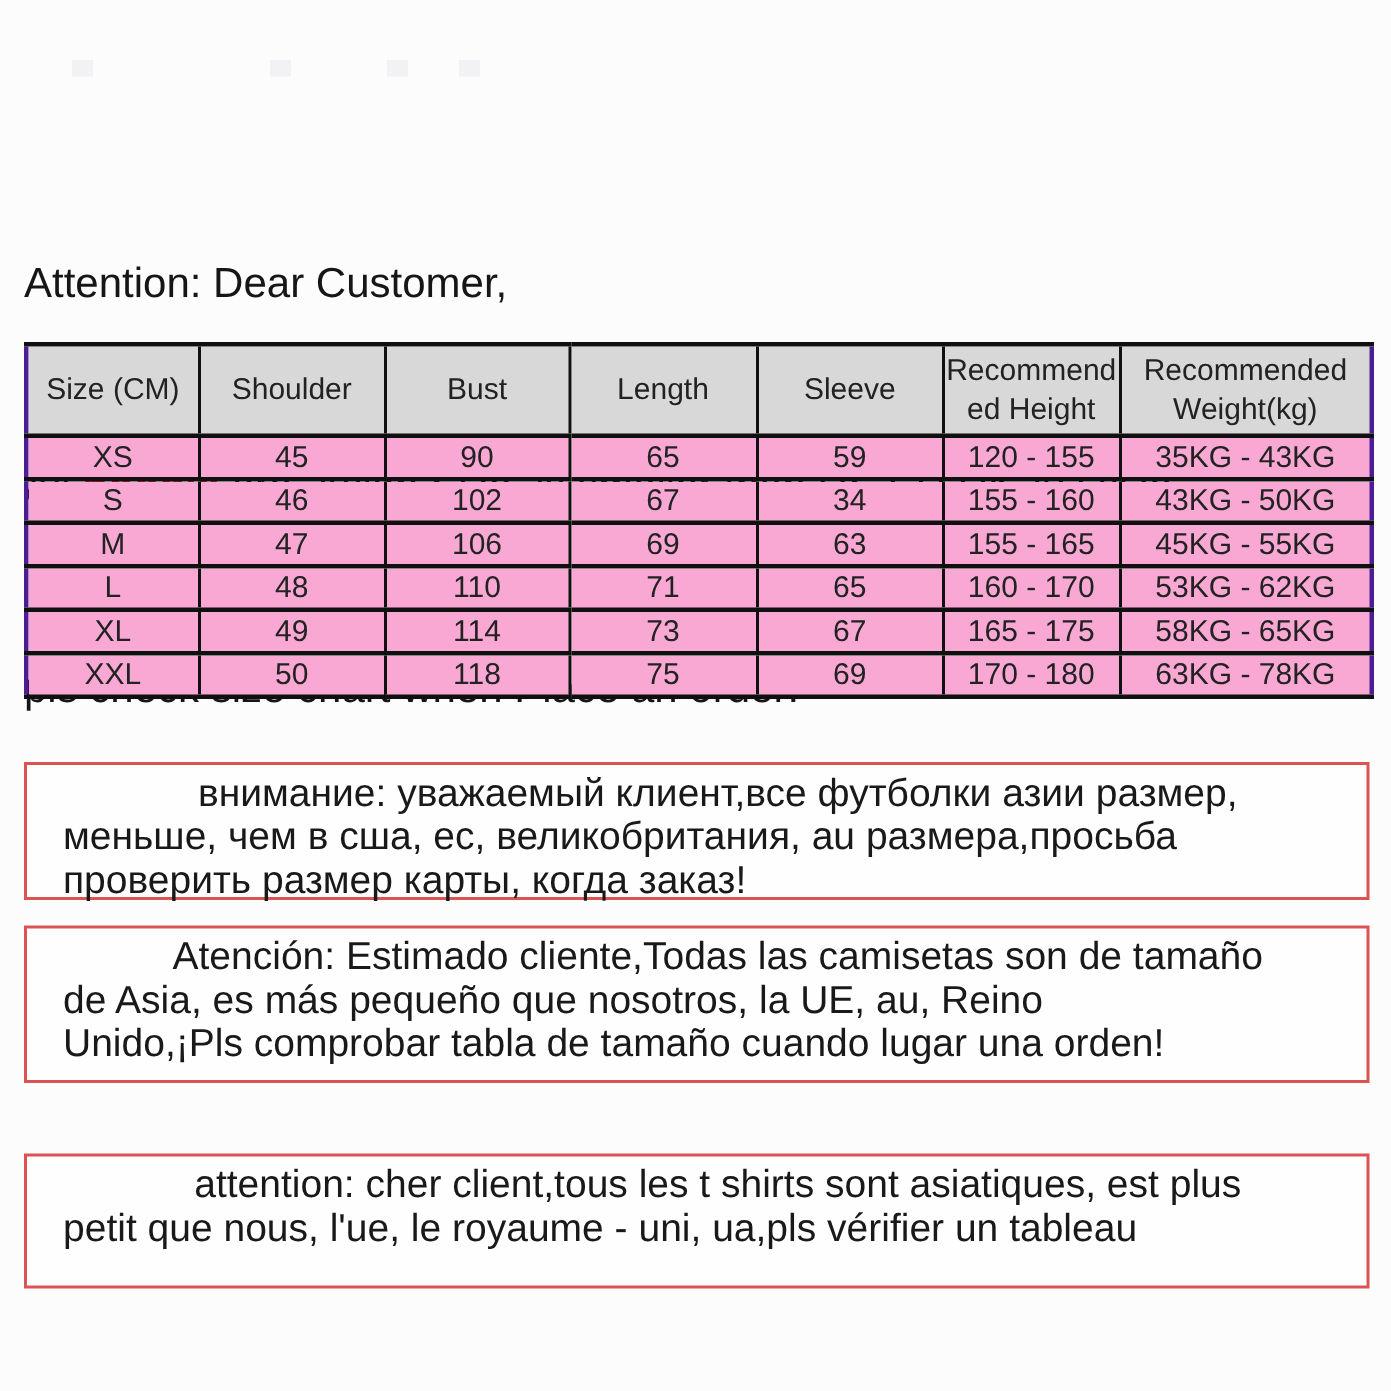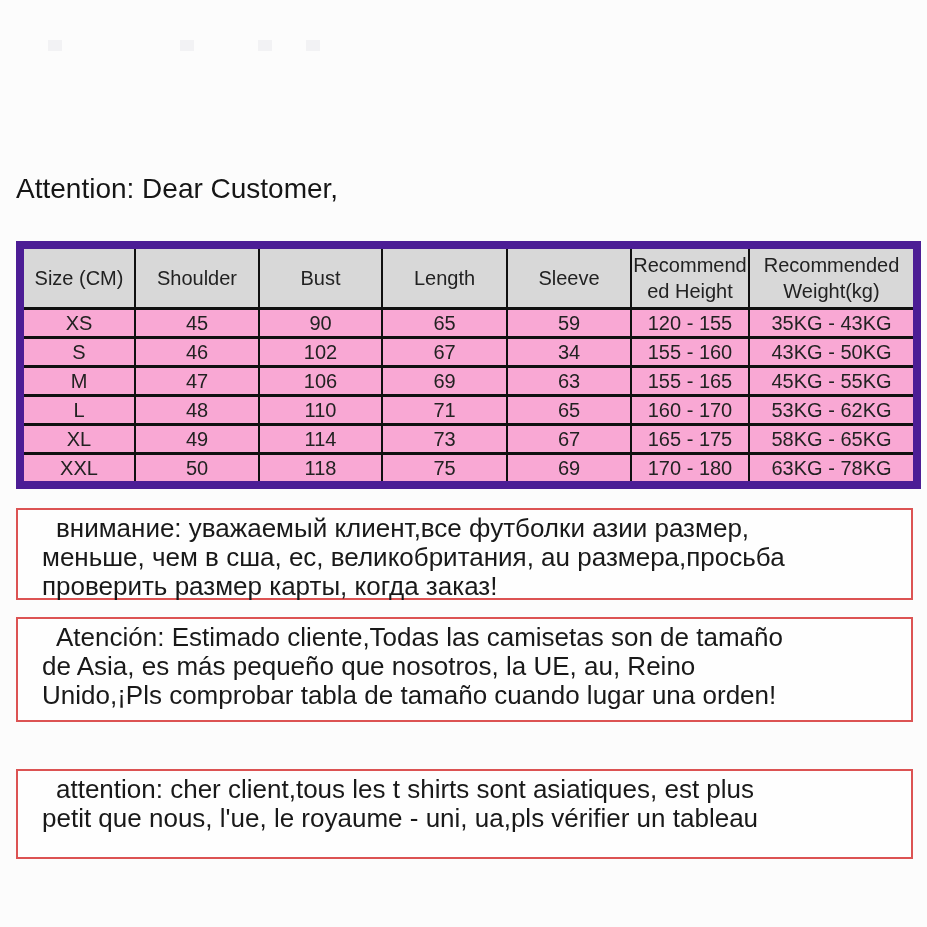--- a/index.html
+++ b/index.html
@@ -22,23 +22,23 @@
   .heading {
     position: absolute; left: 16px; top: 76px;
     font-size: 28px; line-height: 45px;
     white-space: pre; letter-spacing: 0px;
     color: #161616;
   }
   .heading .hl { font-weight: bold; }
 
   
   table.size-table {
-    position: absolute; left: 16px; top: 241px;
+    position: absolute; left: 16px; top: 228px;
     width: 897px; border-collapse: collapse; table-layout: fixed;
-    border: 8px solid #4c1d95;
+    border: 3px solid #4c1d95;
   }
   table.size-table th, table.size-table td {
     border: 2px solid #101010;
     border-top-width: 3px; border-bottom-width: 3px;
     text-align: center; vertical-align: middle;
     font-size: 20px; color: #222;
     padding: 0; overflow: hidden;
   }
   table.size-table th {
     background: #d8d8d8; font-weight: normal;
@@ -51,21 +51,21 @@
 
   
   .notice {
     position: absolute; left: 16px; width: 897px;
     box-sizing: border-box;
     border: 2px solid #dc5353; background: #fefefe;
     padding: 4px 10px 4px 24px;
     font-size: 26px; line-height: 29px; color: #191919;
   }
   .notice div { white-space: nowrap; }
-  .notice .line1 { text-indent: 14px; }
+  .notice .line1 { text-indent: 14px; text-align: center; }
   .notice-ru { top: 508px; height: 92px; }
   .notice-es { top: 617px; height: 105px; }
   .notice-fr { top: 723px; height: 90px; margin-top: 46px; }
 </style>
 </head>
 <body>
 
 <div class="canvas">
 
   <div class="artifact" style="left:48px"></div>

